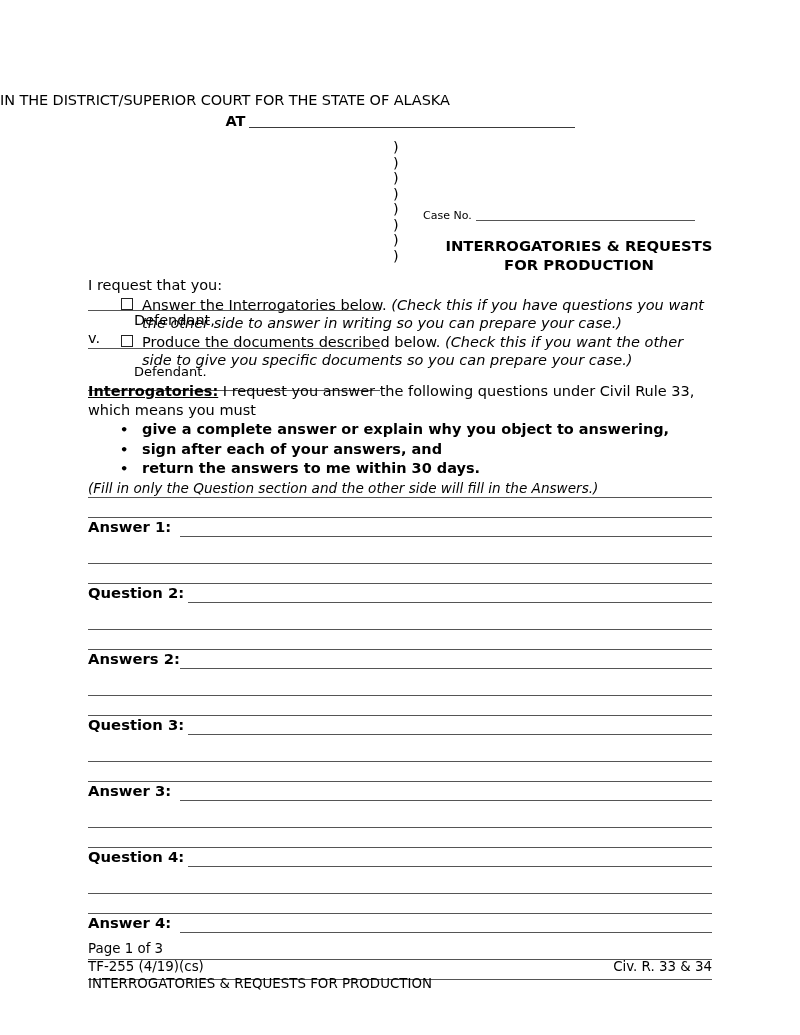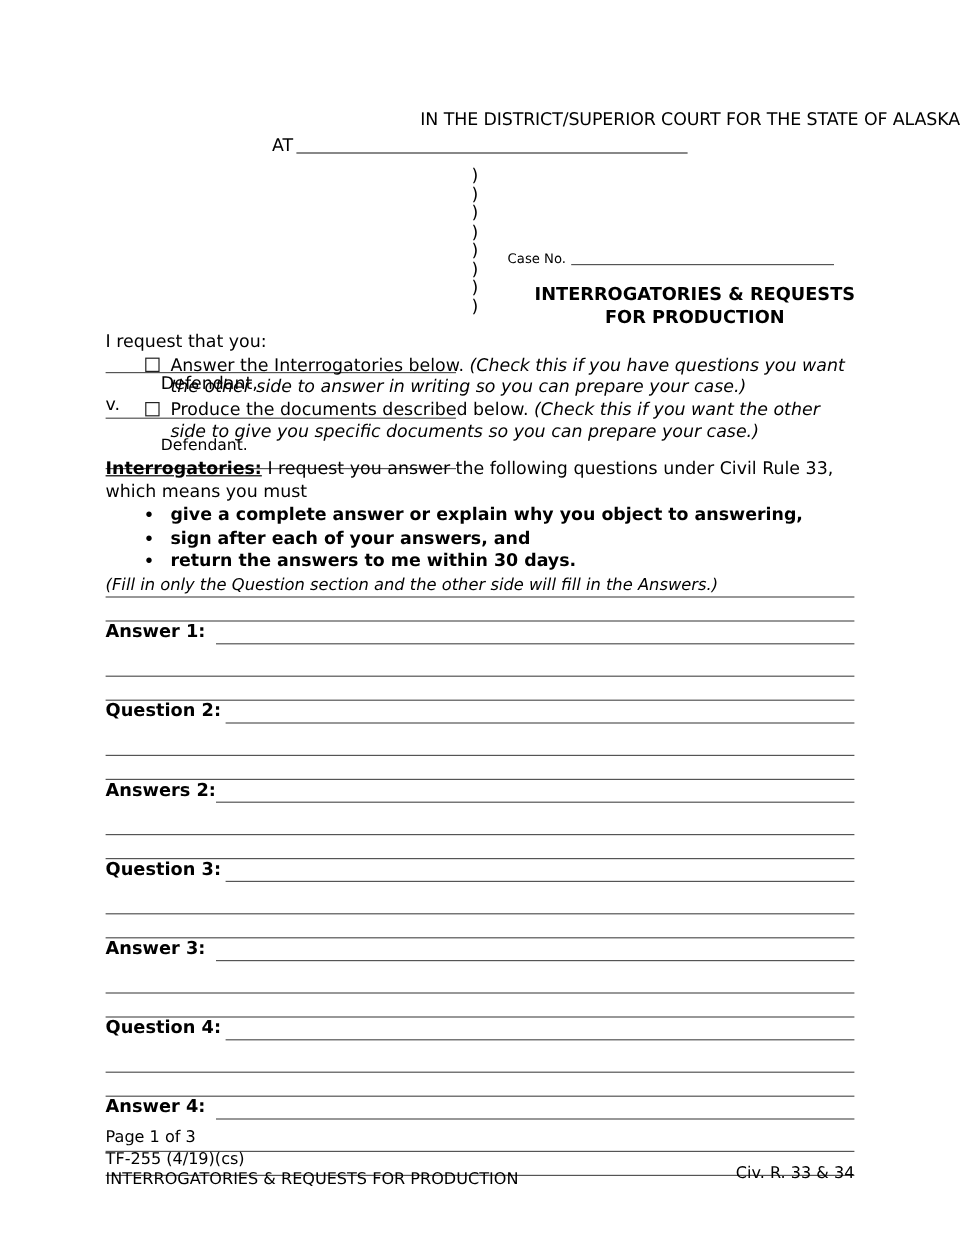--- a/index.html
+++ b/index.html
@@ -23,33 +23,33 @@
     height: 1035px;
     background: #ffffff;
   }
 
   
   .court-header {
     position: absolute;
     left: 0;
     top: 92px;
     width: 800px;
-    text-align: right;
+    text-align: left;
     font-size: 14.5px;
     letter-spacing: -0.1px;
   }
   .at-row {
     position: absolute;
     left: 0;
     top: 113px;
     width: 800px;
     text-align: center;
     font-size: 14.5px;
   }
-  .at-row .at-label { margin-right: 3px; }
+  .at-row .at-label { margin-right: 3px; font-weight: bold; }
   .at-line {
     display: inline-block;
     width: 326px;
     border-bottom: 1.3px solid #3a3a3a;
     height: 14px;
     vertical-align: -2px;
   }
 
   
   .caption {
@@ -242,21 +242,20 @@
     line-height: 17.5px;
   }
   .footer-row {
     position: relative;
     height: 17.5px;
   }
   .footer-right {
     position: absolute;
     right: 0;
     top: 0;
-    margin-top: 12px;
   }
 </style>
 </head>
 <body>
 
 <div class="page">
 
   <div class="court-header">IN THE DISTRICT/SUPERIOR COURT FOR THE STATE OF ALASKA</div>
   <div class="at-row">
     <span class="at-label">AT</span><span class="at-line"></span>

